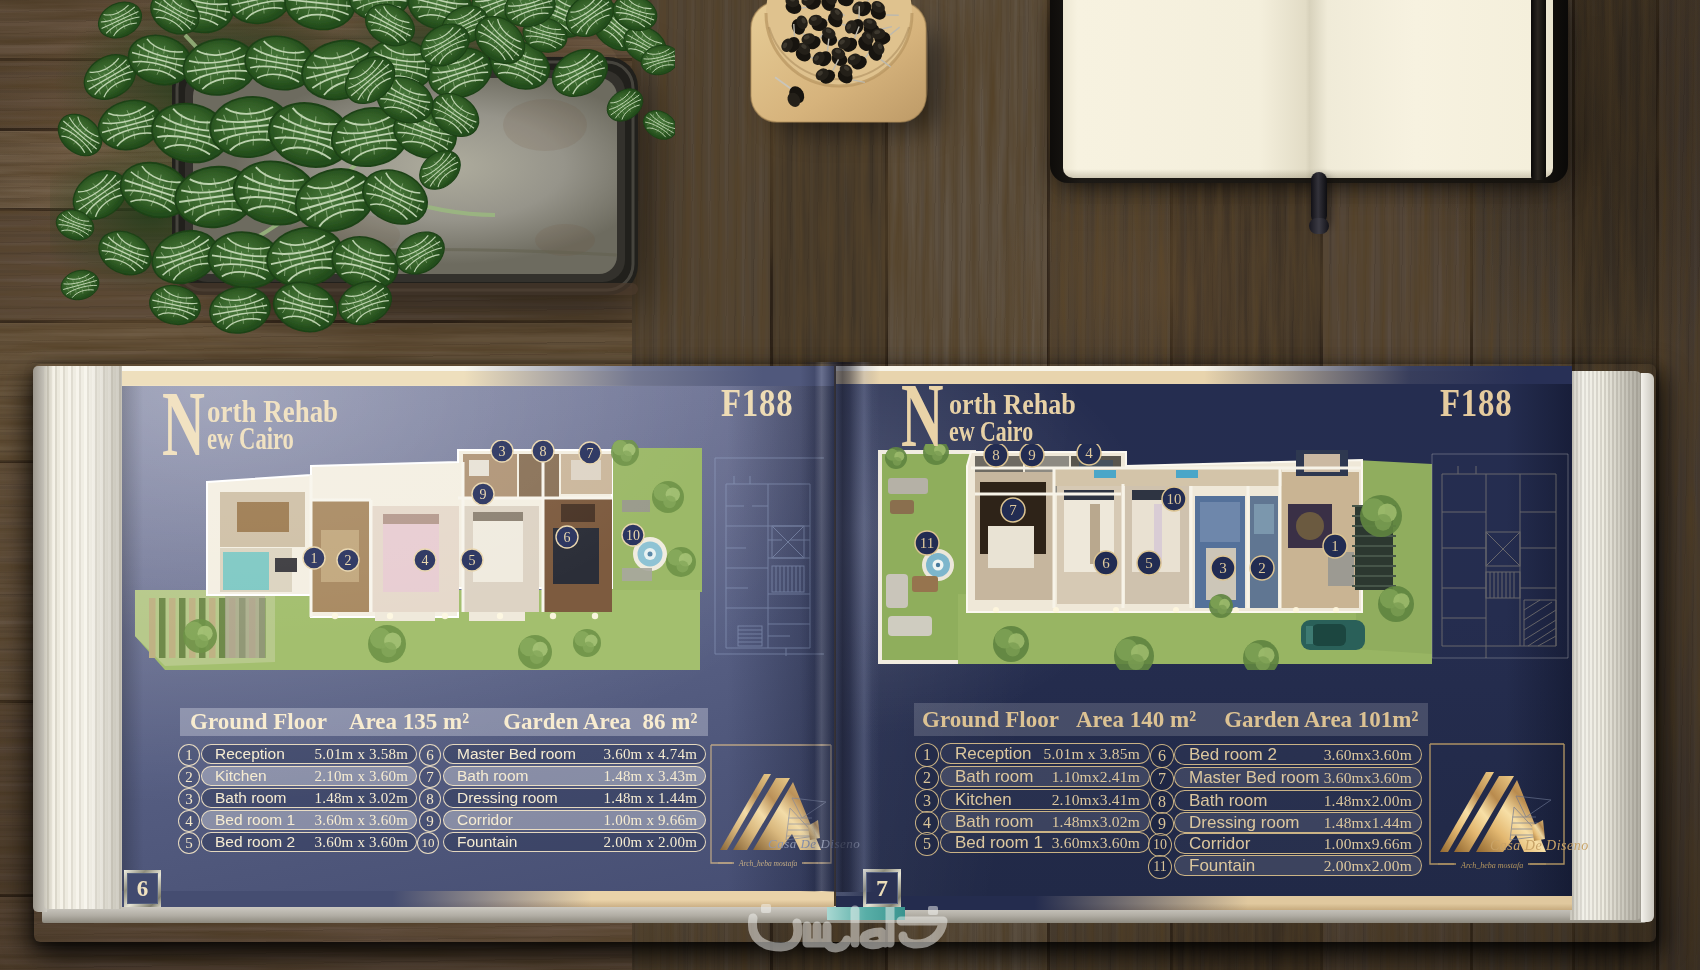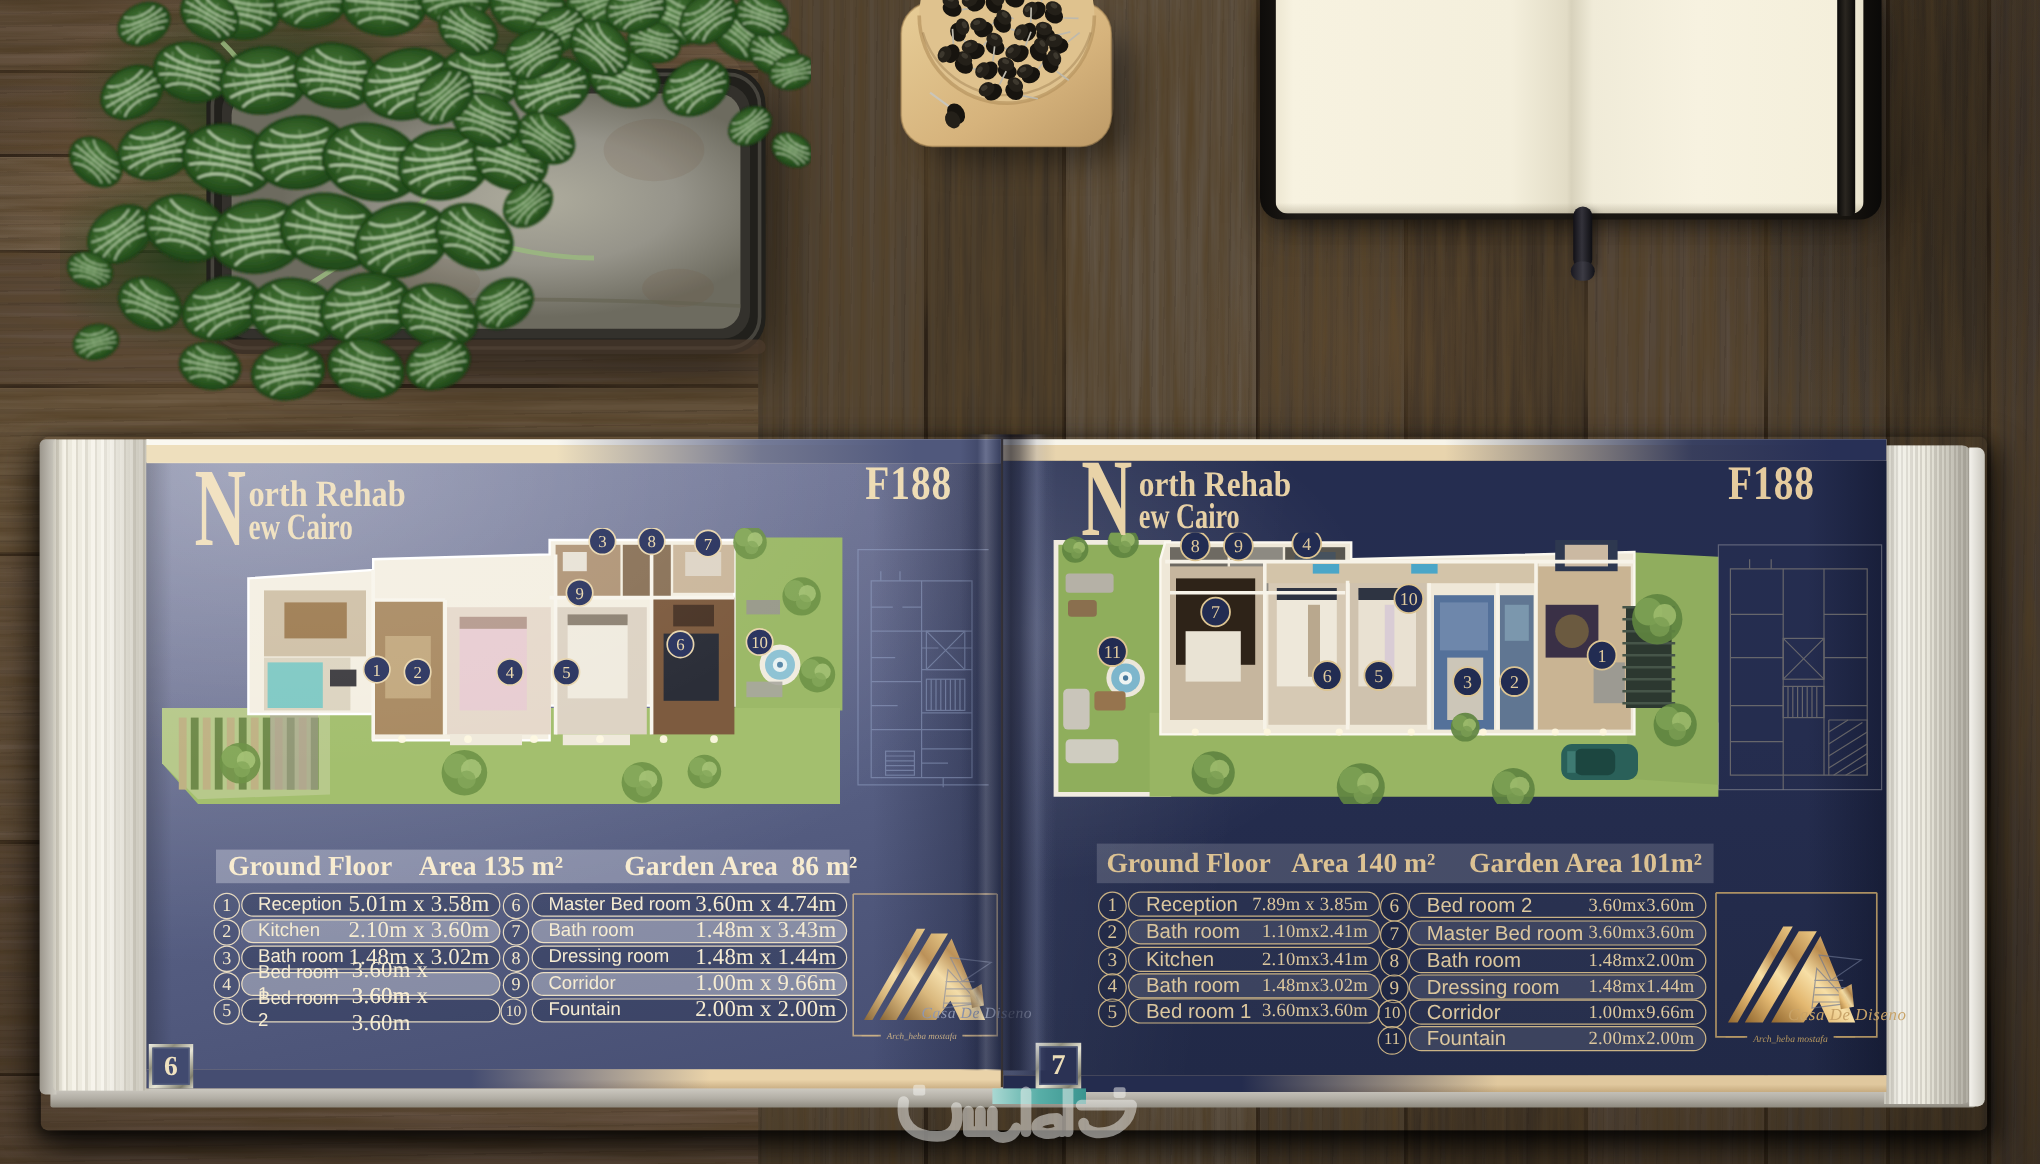--- a/index.html
+++ b/index.html
@@ -61,21 +61,21 @@
 <div class="patch" style="left:380px;top:0;width:330px;height:400px;background:radial-gradient(55% 55% at 50% 40%, rgba(15,9,4,.22), rgba(0,0,0,0) 75%);"></div>
 <div class="patch" style="left:950px;top:150px;width:400px;height:280px;background:radial-gradient(55% 55% at 50% 50%, rgba(150,110,70,.12), rgba(0,0,0,0) 75%);"></div>
 <div class="patch" style="left:1380px;top:0;width:330px;height:500px;background:radial-gradient(70% 60% at 60% 30%, rgba(10,6,3,.25), rgba(0,0,0,0) 80%);"></div>
 <div id="vig"></div>
 <style>
  .ttlN{font-family:"Liberation Serif",serif;font-weight:bold;line-height:1;}
  .pill{display:flex;justify-content:space-between;align-items:center;box-sizing:border-box;}
  .circ{box-sizing:border-box;border-radius:50%;text-align:center;font-family:"Liberation Serif",serif;}
  
  .pillL{height:20px;border:1.4px solid rgba(243,229,199,.92);border-radius:11px;padding:0 8px 0 13px;font-size:15.5px;color:#f6ecd2;}
- .pillL .dim{font-family:"Liberation Serif",serif;font-size:19px;letter-spacing:.2px;}
+ .pillL .dim{font-family:"Liberation Serif",serif;font-size:15px;letter-spacing:.2px;}
  .circL{width:22px;height:22px;border:1.4px solid rgba(243,229,199,.92);font-size:15px;line-height:20px;color:#f4e8cc;background:rgba(40,50,84,.18);}
  .rdkL{background:rgba(28,36,66,.30);}
  .rltL{background:rgba(255,255,255,.32);}
  
  .pillR{height:21px;border:1.5px solid rgba(216,190,138,.92);border-radius:12px;padding:0 9px 0 14px;font-size:17px;color:#dcc79e;}
  .pillR .dim{font-family:"Liberation Serif",serif;font-size:15.5px;letter-spacing:.2px;}
  .circR{width:24px;height:24px;border:1.5px solid rgba(216,190,138,.92);font-size:16px;line-height:22px;color:#d9c499;background:rgba(20,27,52,.25);}
  .rdkR{background:rgba(255,255,255,.03);}
  .rltR{background:rgba(255,255,255,.12);}
  .hdr{display:flex;align-items:center;font-family:"Liberation Serif",serif;font-weight:bold;box-sizing:border-box;}
@@ -486,21 +486,21 @@
 </g>
 </svg>
 <div class="ttlN" style="left:162px;top:377px;font-size:93px;color:#f0dfbb;transform:scaleX(.64);transform-origin:0 0;">N</div>
 <div class="ttlN" style="left:207px;top:396px;font-size:31px;color:#efdfbc;transform:scaleX(.87);transform-origin:0 0;">orth Rehab</div>
 <div class="ttlN" style="left:207px;top:423px;font-size:31px;color:#efdfbc;transform:scaleX(.73);transform-origin:0 0;">ew Cairo</div>
 <div class="ttlN" style="left:721px;top:383px;font-size:40px;color:#eedcb5;letter-spacing:1px;transform:scaleX(.82);transform-origin:0 0;">F188</div>
 
 <div class="hdr" style="left:180px;top:708px;width:528px;height:28px;background:rgba(250,250,255,.30);font-size:23px;color:#f8ecd0;padding-left:10px;white-space:nowrap;">
   <span>Ground Floor</span>
       <span style="margin-left:22px;">Area 135 m²</span>
-      <span style="margin-left:51px;">Garden Area&nbsp; 86 m²</span>
+      <span style="margin-left:34px;">Garden Area&nbsp; 86 m²</span>
 </div>
 
 <div class="circ circL" style="left:178px;top:744px;">1</div>
     <div class="pill pillL rdkL" style="left:201px;top:744px;width:216px;">
       <span>Reception</span>
       <span class="dim">5.01m x 3.58m</span>
     </div>
 <div class="circ circL" style="left:178px;top:766px;">2</div>
     <div class="pill pillL rltL" style="left:201px;top:766px;width:216px;">
       <span>Kitchen</span>
@@ -558,21 +558,21 @@
 
 <div class="hdr" style="left:914px;top:703px;width:514px;height:33px;background:rgba(255,255,255,.16);font-size:23px;color:#dcc293;padding-left:8px;white-space:nowrap;">
   <span>Ground Floor</span>
       <span style="margin-left:17px;">Area 140 m²</span>
       <span style="margin-left:28px;">Garden Area 101m²</span>
 </div>
 
 <div class="circ circR" style="left:915px;top:743px;">1</div>
     <div class="pill pillR rdkR" style="left:940px;top:743px;width:210px;">
       <span>Reception</span>
-      <span class="dim">7.89m x 3.85m</span>
+      <span class="dim">5.01m x 3.85m</span>
     </div>
 <div class="circ circR" style="left:915px;top:766px;">2</div>
     <div class="pill pillR rltR" style="left:940px;top:766px;width:210px;">
       <span>Bath room</span>
       <span class="dim">1.10mx2.41m</span>
     </div>
 <div class="circ circR" style="left:915px;top:789px;">3</div>
     <div class="pill pillR rdkR" style="left:940px;top:789px;width:210px;">
       <span>Kitchen</span>
       <span class="dim">2.10mx3.41m</span>

